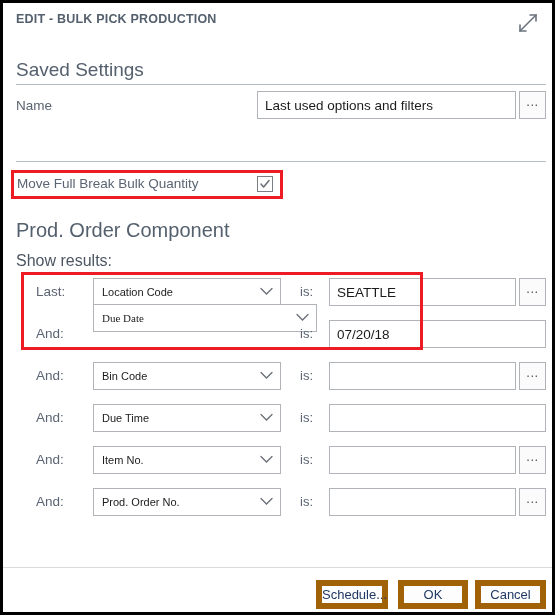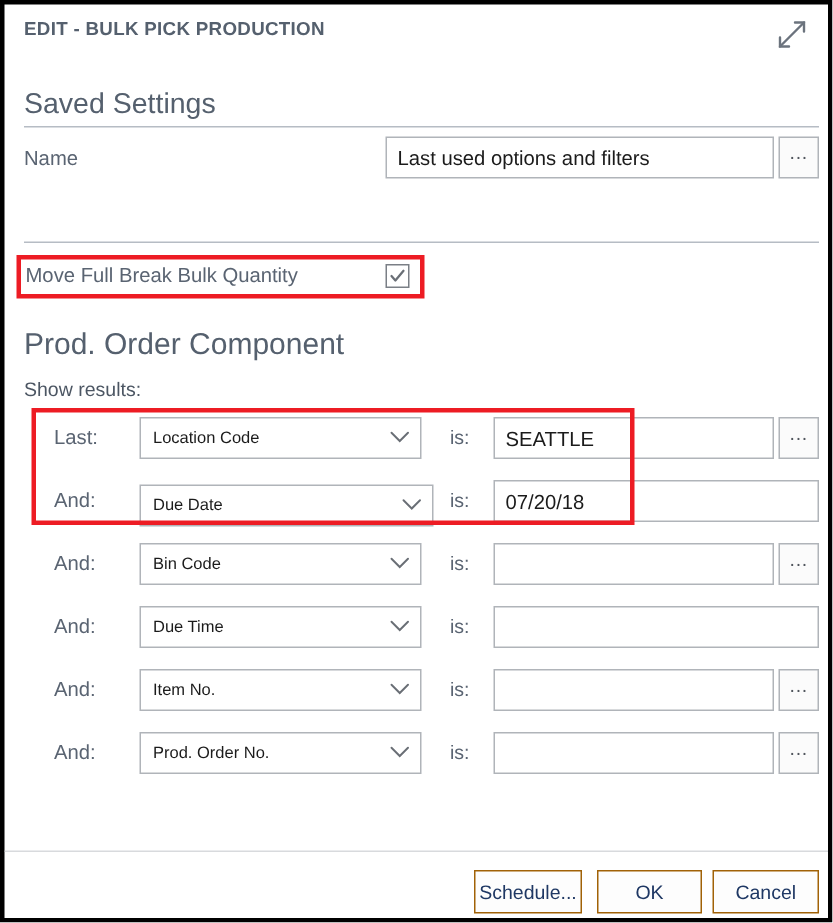--- a/index.html
+++ b/index.html
@@ -160,31 +160,31 @@
   .redbox {
     position: absolute;
     box-sizing: border-box;
     border: 3px solid #ed1c24;
     pointer-events: none;
   }
 
   
   .small-note {
     position: absolute;
-    font-size: 13px;
+    font-size: 16px;
     color: #4c5663;
     white-space: nowrap;
   }
 
   
   .footer-btn {
     position: absolute;
     box-sizing: border-box;
     height: 29px;
-    border: 1px solid #a16207;
+    border: 6px solid #a16207;
     background: #fdfdfd;
     font-family: "Liberation Sans", sans-serif;
     font-size: 13px;
     color: #1f3864;
     cursor: pointer;
     padding: 0;
   }
   .footer-rule {
     position: absolute;
     left: 0;
@@ -242,21 +242,21 @@
         </svg>
     </span>
   </div>
   <div class="field-label" style="left:297px; top:281px; font-size:13px;">is:</div>
   <input class="txtbox" style="left: 326px; top: 275px; width: 187px;" type="text" value="SEATTLE">
   <button class="ellipsis-btn" style="left:516px; top:275px;">
       <span>...</span>
     </button>
 
   <div class="field-label" style="left:33px; top:323px;">And:</div>
-  <div class="dropdown" style="left:90px; top:320px; width:196px;">
+  <div class="dropdown" style="left:90px; top:301px; width:224px;font-family:Liberation Serif, serif;">
     <span class="dd-text">Due Date</span>
     <span class="dd-chev">
       <svg width="13" height="9" viewBox="0 0 13 9">
           <polyline points="1,1.5 6.5,7 12,1.5" fill="none" stroke="#6a6f76" stroke-width="1.3" stroke-linecap="round"></polyline>
         </svg>
     </span>
   </div>
   <div class="field-label" style="left:297px; top:323px; font-size:13px;">is:</div>
   <input class="txtbox" style="left: 326px; top: 317px; width: 217px;" type="text" value="07/20/18">
 

